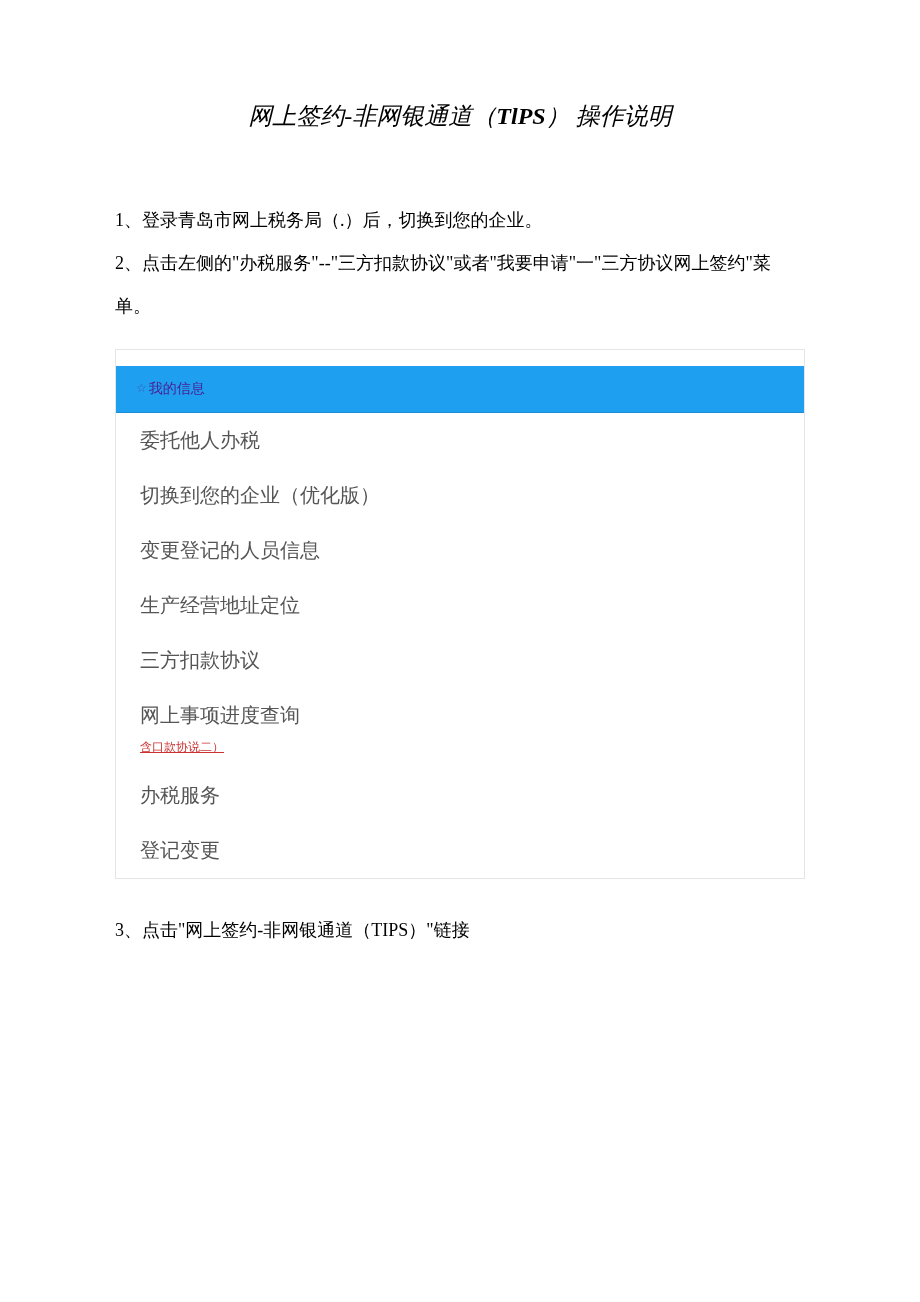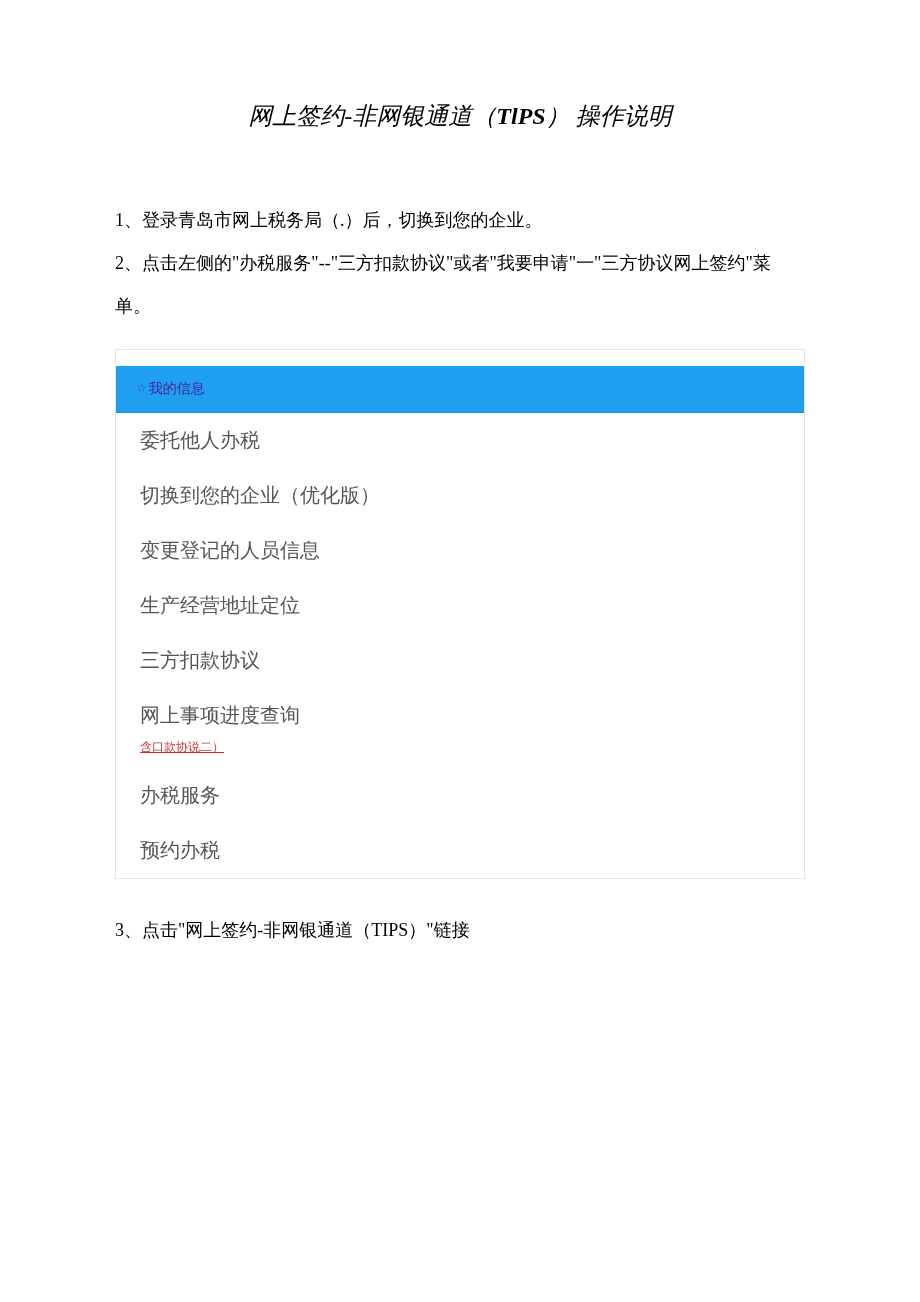--- a/index.html
+++ b/index.html
@@ -84,18 +84,18 @@
     <div class="menu-item"><span>委托他人办税</span></div>
     <div class="menu-item"><span>切换到您的企业（优化版）</span></div>
     <div class="menu-item"><span>变更登记的人员信息</span></div>
     <div class="menu-item"><span>生产经营地址定位</span></div>
     <div class="menu-item"><span>三方扣款协议</span></div>
     <div class="menu-item"><span>网上事项进度查询</span></div>
 
     <div class="menu-item-highlight"><span>含口款协说二）</span></div>
 
     <div class="menu-item"><span>办税服务</span></div>
-    <div class="menu-item"><span>预约办税</span></div>
+    <div class="menu-item"><span>登记变更</span></div>
   </div>
 
   <p class="paragraph">3、点击"网上签约-非网银通道（TIPS）"链接</p>
 
 </div>
 
 </body></html>

